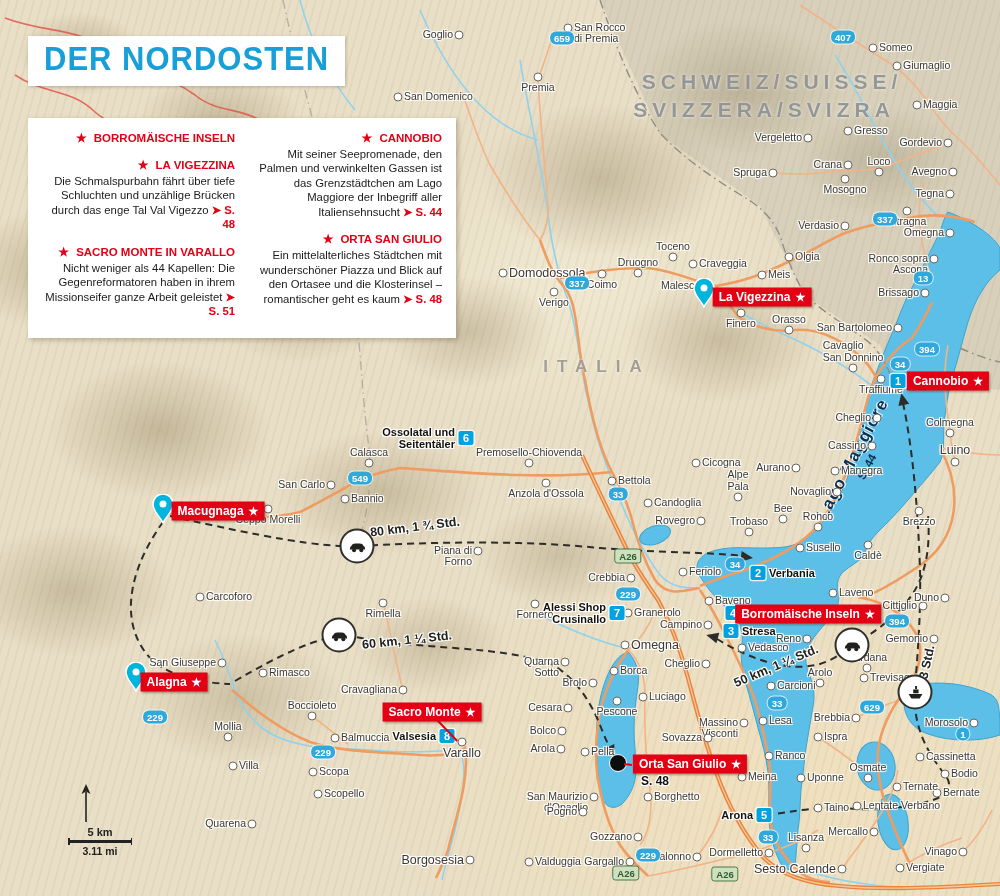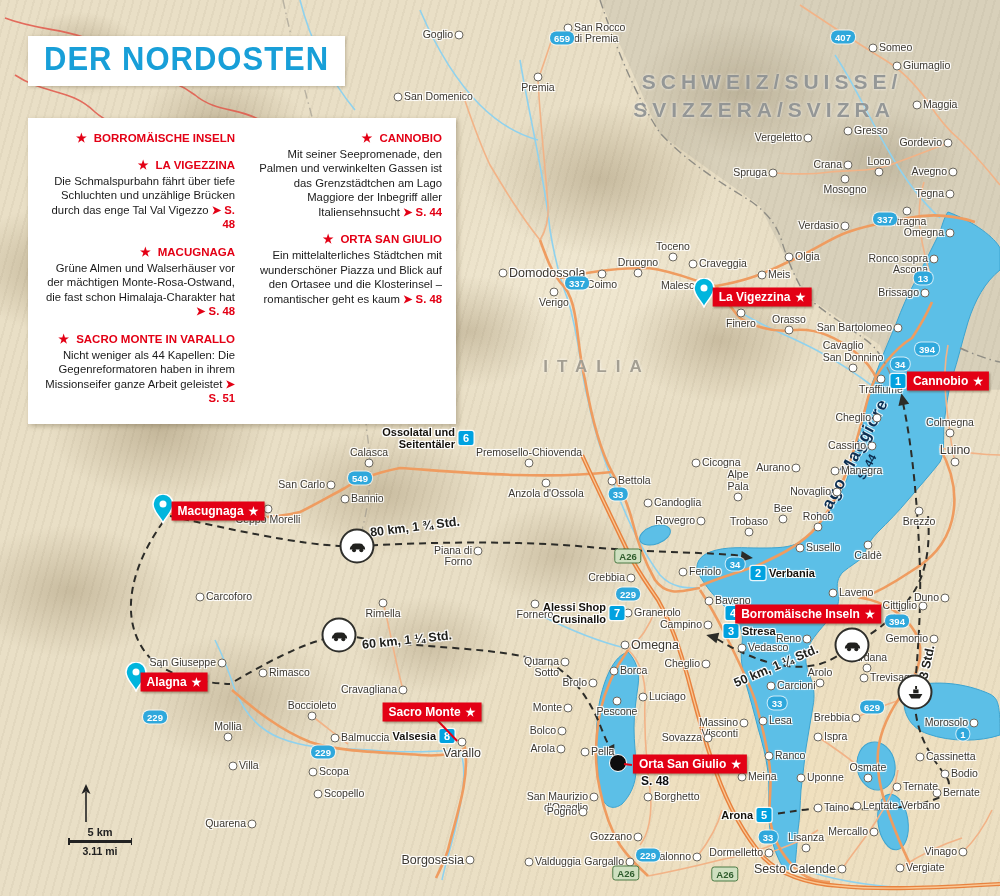--- a/index.html
+++ b/index.html
@@ -214,24 +214,20 @@
     <div id="panelbody">
       <div class="pcol" id="col0">
           <div class="hitem">
             <div class="hname"><span class="rstar">★</span>BORROMÄISCHE INSELN</div>
           </div>
           <div class="hitem">
             <div class="hname"><span class="rstar">★</span>LA VIGEZZINA</div>
             <div class="htext">Die Schmalspurbahn fährt über tiefe Schluchten und unzählige Brücken durch das enge Tal Val Vigezzo <span class="pref">➤ S. 48</span></div>
           </div>
           <div class="hitem">
-            <div class="hname"><span class="rstar">★</span>MACUGNAGA</div>
-            <div class="htext">Grüne Almen und Walserhäuser vor der mächtigen Monte-Rosa-Ostwand, die fast schon Himalaja-Charakter hat <span class="pref">➤ S. 48</span></div>
-          </div>
-          <div class="hitem">
             <div class="hname"><span class="rstar">★</span>SACRO MONTE IN VARALLO</div>
             <div class="htext">Nicht weniger als 44 Kapellen: Die Gegenreformatoren haben in ihrem Missionseifer ganze Arbeit geleistet <span class="pref">➤ S. 51</span></div>
           </div>
         </div>
       <div class="pcol" id="col1">
           <div class="hitem">
             <div class="hname"><span class="rstar">★</span>CANNOBIO</div>
             <div class="htext">Mit seiner Seepromenade, den Palmen und verwinkelten Gassen ist das Grenzstädtchen am Lago Maggiore der Inbegriff aller Italiensehnsucht <span class="pref">➤ S. 44</span></div>
           </div>
           <div class="hitem">
@@ -523,21 +519,21 @@
     <div class="town" style="left: 614px; top: 671px;">
       <div class="tdot"></div>
       <div class="tlb s-r">Borca</div>
     </div>
     <div class="town" style="left: 593px; top: 683px;">
       <div class="tdot"></div>
       <div class="tlb s-l">Brolo</div>
     </div>
     <div class="town" style="left: 568px; top: 708px;">
       <div class="tdot"></div>
-      <div class="tlb s-l">Monte</div>
+      <div class="tlb s-l">Cesara</div>
     </div>
     <div class="town" style="left: 617px; top: 701px;">
       <div class="tdot"></div>
       <div class="tlb s-b">Pescone</div>
     </div>
     <div class="town" style="left: 562px; top: 731px;">
       <div class="tdot"></div>
       <div class="tlb s-l">Bolco</div>
     </div>
     <div class="town" style="left: 561px; top: 749px;">

